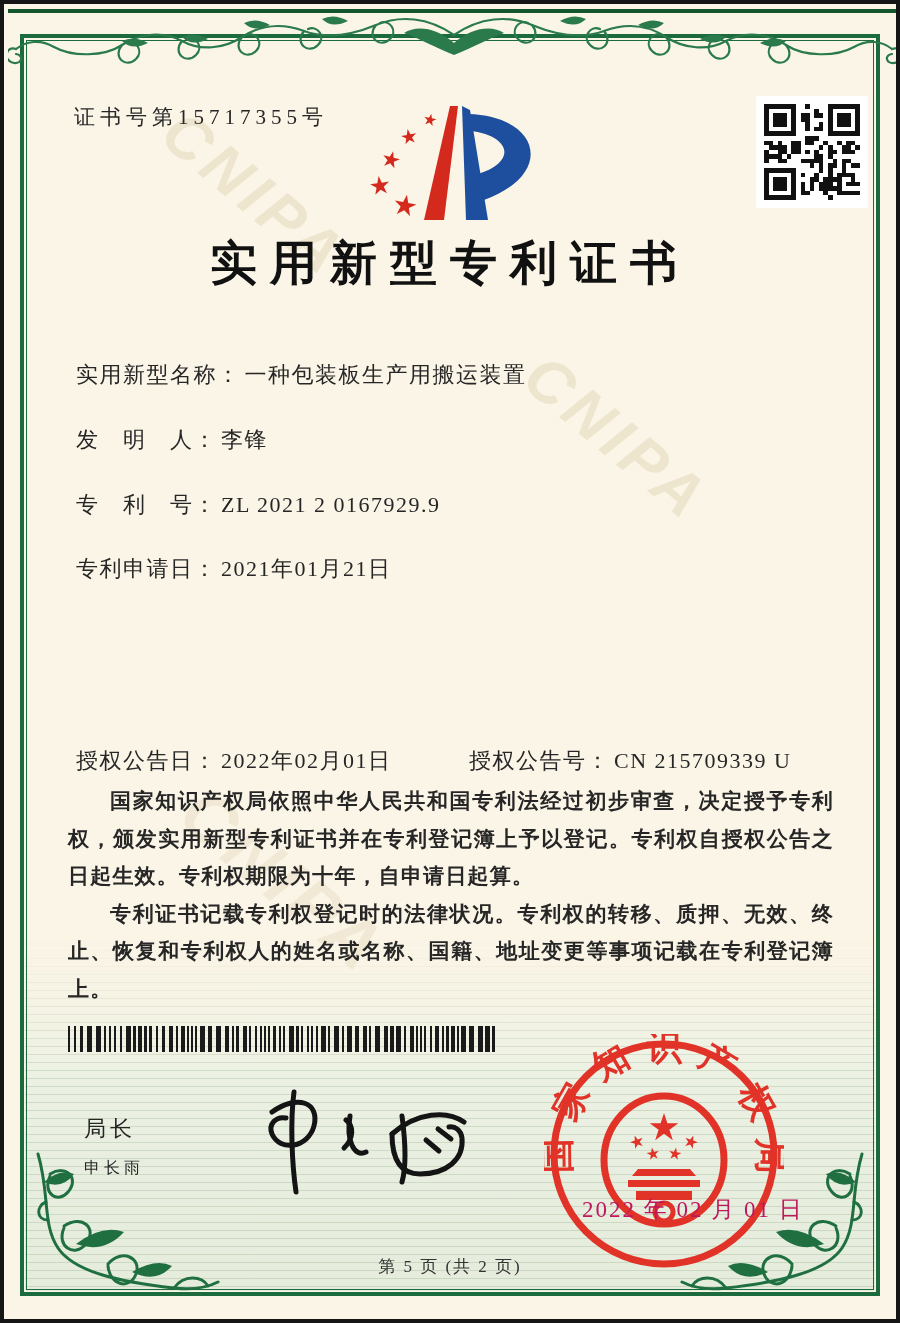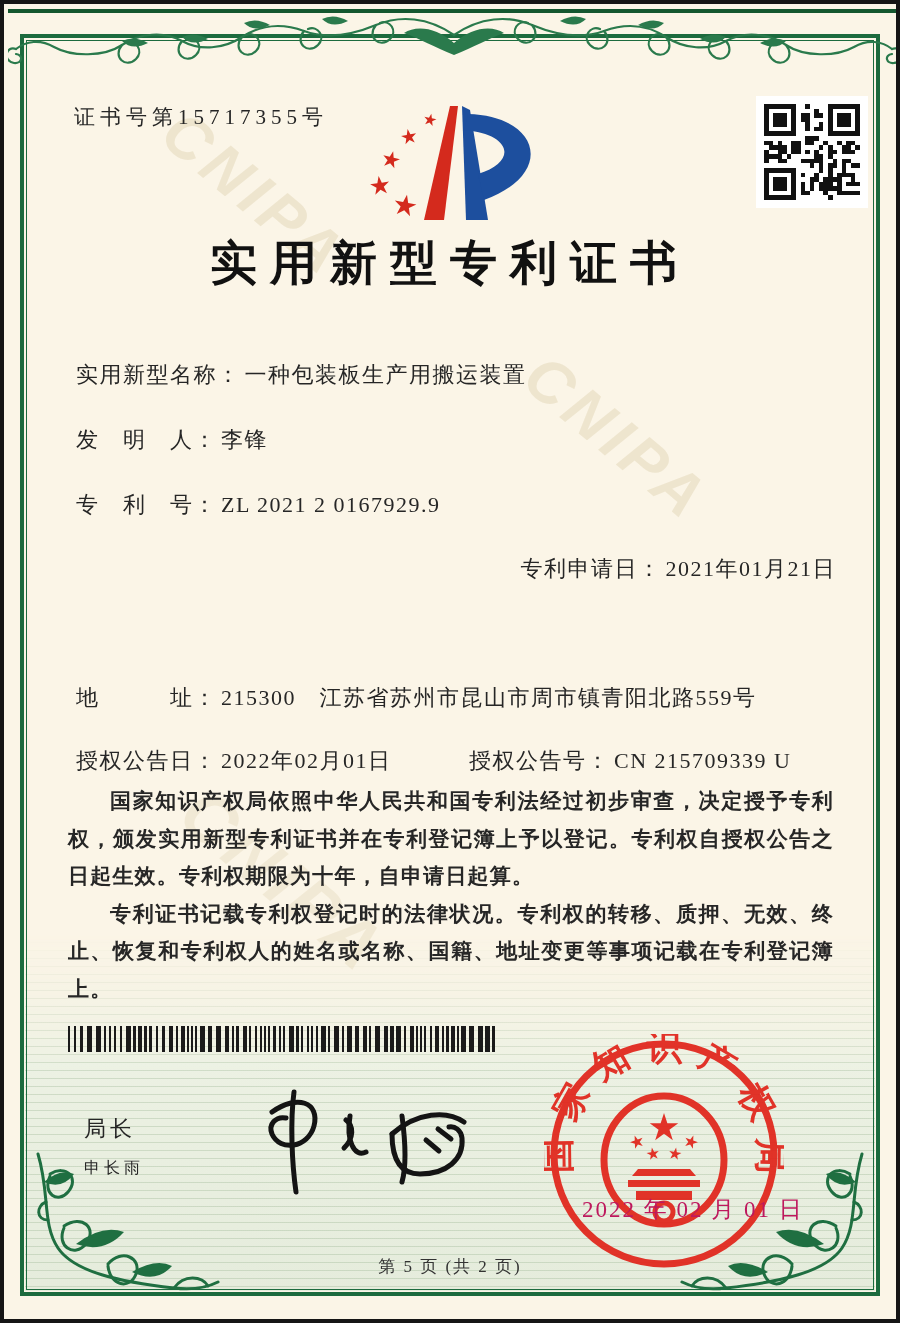--- a/index.html
+++ b/index.html
@@ -372,25 +372,22 @@
 
     <div class="row" style="top:356px;">
       <span>实用新型名称</span><span class="colon">：</span><span>一种包装板生产用搬运装置</span>
     </div>
     <div class="row" style="top:421px;">
       <span>发　明　人</span><span class="colon">：</span><span>李锋</span>
     </div>
     <div class="row" style="top:486px;">
       <span>专　利　号</span><span class="colon">：</span><span>ZL 2021 2 0167929.9</span>
     </div>
-    <div class="row" style="top:550px;text-align:right;">
+    <div class="row" style="top:550px;">
       <span>专利申请日</span><span class="colon">：</span><span>2021年01月21日</span>
-    </div>
-    <div class="row" style="top:679px;">
-      <span>地　　　址</span><span class="colon">：</span><span>215300　江苏省苏州市昆山市周市镇青阳北路559号</span>
     </div>
     <div class="row" style="top:742px;">
       <span>授权公告日</span><span class="colon">：</span><span>2022年02月01日</span>
       <span class="pair2">
         <span>授权公告号</span><span class="colon">：</span><span>CN 215709339 U</span>
       </span>
     </div>
 
     <div class="body-text">
       <p>国家知识产权局依照中华人民共和国专利法经过初步审查，决定授予专利权，颁发实用新型专利证书并在专利登记簿上予以登记。专利权自授权公告之日起生效。专利权期限为十年，自申请日起算。</p>

